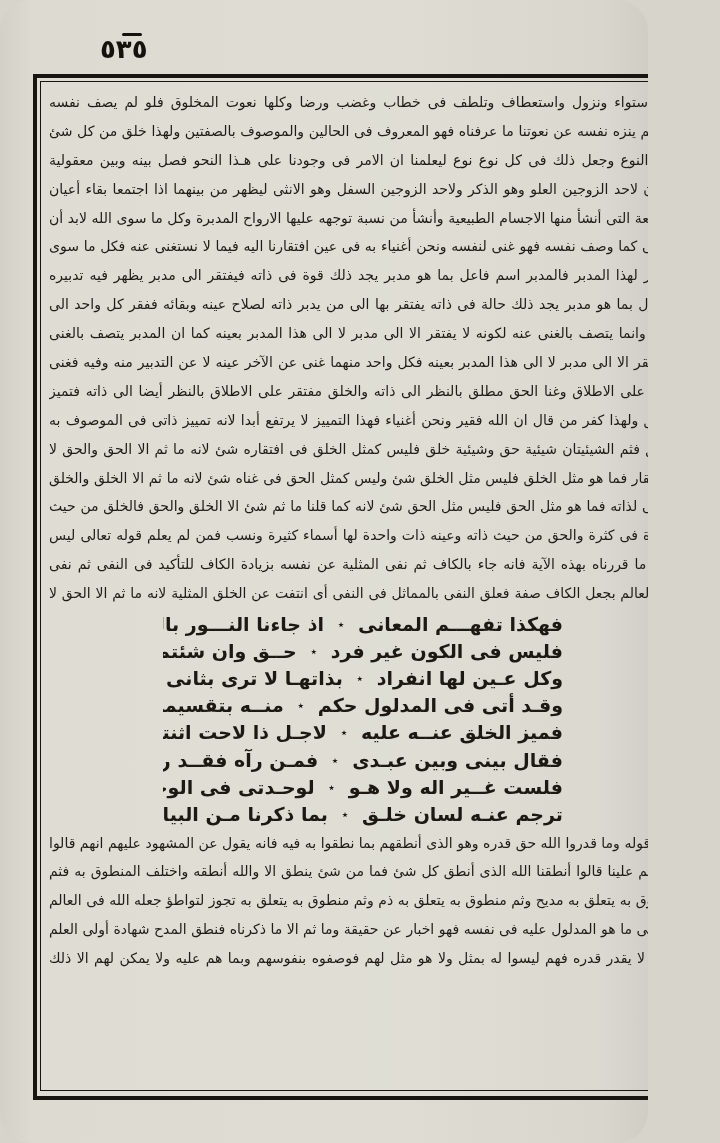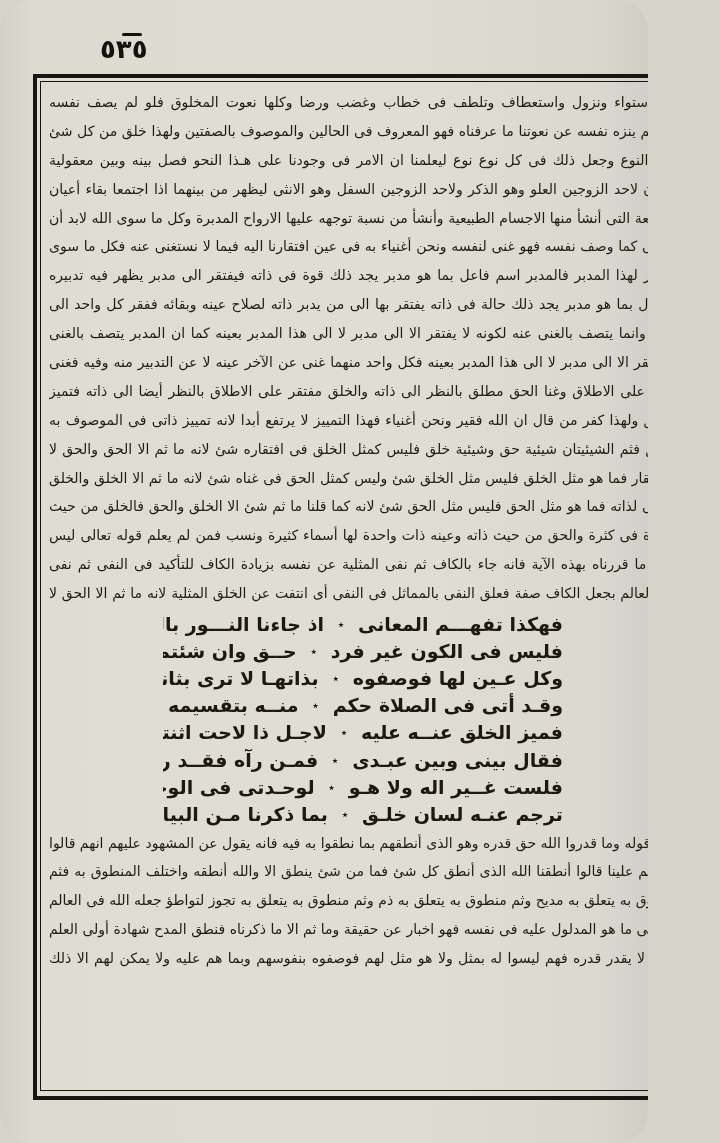--- a/index.html
+++ b/index.html
@@ -117,27 +117,27 @@
               <span class="hemi h2">اذ جاءنا النـــور بالبيان</span>
             </div>
 
             <div class="verse">
               <span class="hemi h1">فليس فى الكون غير فرد</span>
               <span class="star">٭</span>
               <span class="hemi h2">حــق وان شئتم اثنتان</span>
             </div>
 
             <div class="verse">
-              <span class="hemi h1">وكل عـين لها فوصفوه</span>
+              <span class="hemi h1">وكل عـين لها انفراد</span>
               <span class="star">٭</span>
               <span class="hemi h2">بذاتهـا لا ترى بثانى</span>
             </div>
 
             <div class="verse">
-              <span class="hemi h1">وقـد أتى فى الصلاة حكم</span>
+              <span class="hemi h1">وقـد أتى فى المدلول حكم</span>
               <span class="star">٭</span>
               <span class="hemi h2">منــه بتقسيمه المثانى</span>
             </div>
 
             <div class="verse">
               <span class="hemi h1">فميز الخلق عنــه عليه</span>
               <span class="star">٭</span>
               <span class="hemi h2">لاجـل ذا لاحت اثنتان</span>
             </div>
 

